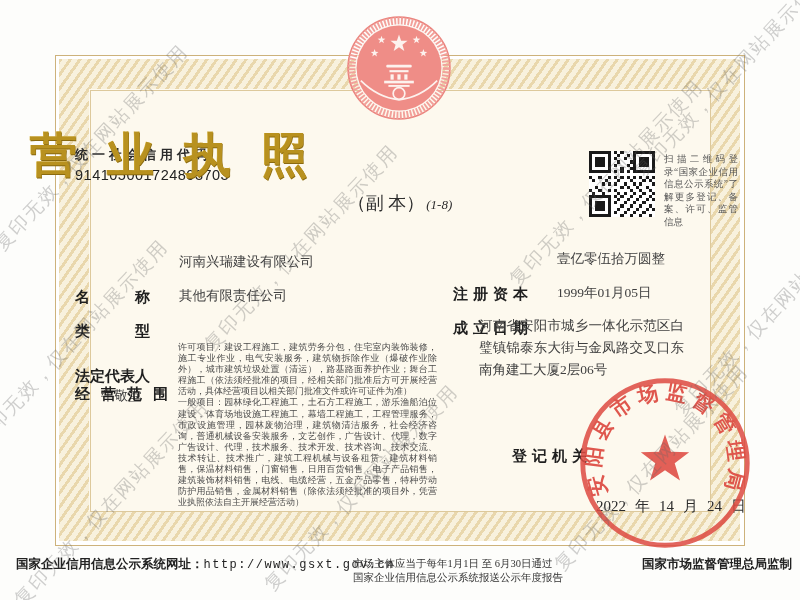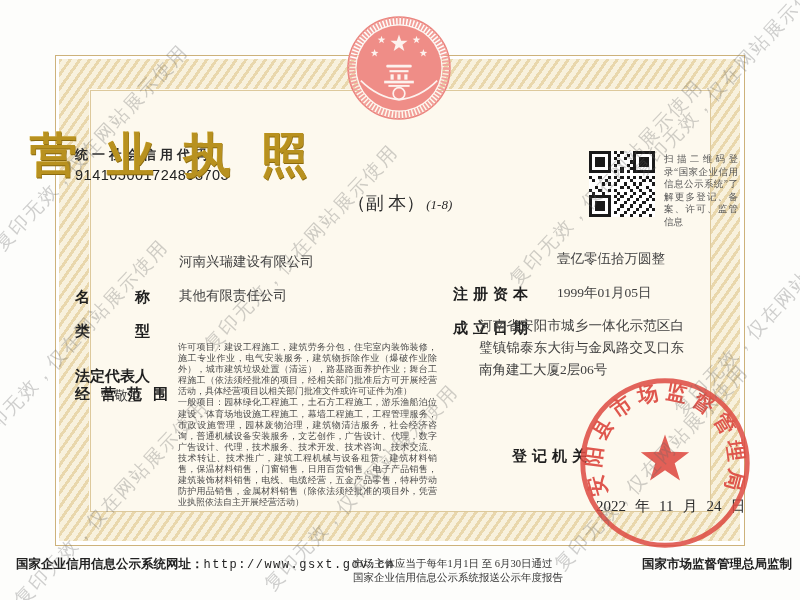--- a/index.html
+++ b/index.html
@@ -154,21 +154,21 @@
   <span class="fvalue">1999年01月05日</span>
 </div>
 <div class="frow row-addr">
   <span class="fvalue addr-value">河南省安阳市城乡一体化示范区白璧镇锦泰东大街与金凤路交叉口东南角建工大厦2层06号</span>
 </div>
 
 <div class="abs authority-label">登记机关</div>
 <div class="abs date-line">
   <span>2022</span>
   <span>年</span>
-  <span>11</span>
+  <span>14</span>
   <span>月</span>
   <span>24</span>
   <span>日</span>
 </div>
 
 <svg class="abs seal" width="186" height="186" viewBox="0 0 190 190">
   <defs>
     <path id="sealArc" d="M 35,123 A 66,66 0 1 1 155,123" fill="none"></path>
   </defs>
   <circle cx="95" cy="95" r="84" fill="none" stroke="#dd4a41" stroke-width="5" opacity="0.92"></circle>

